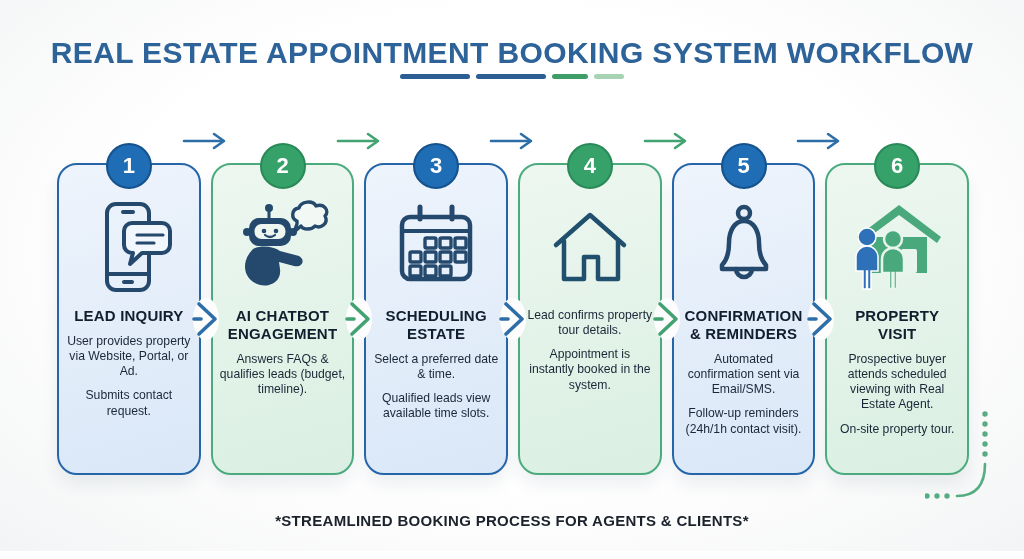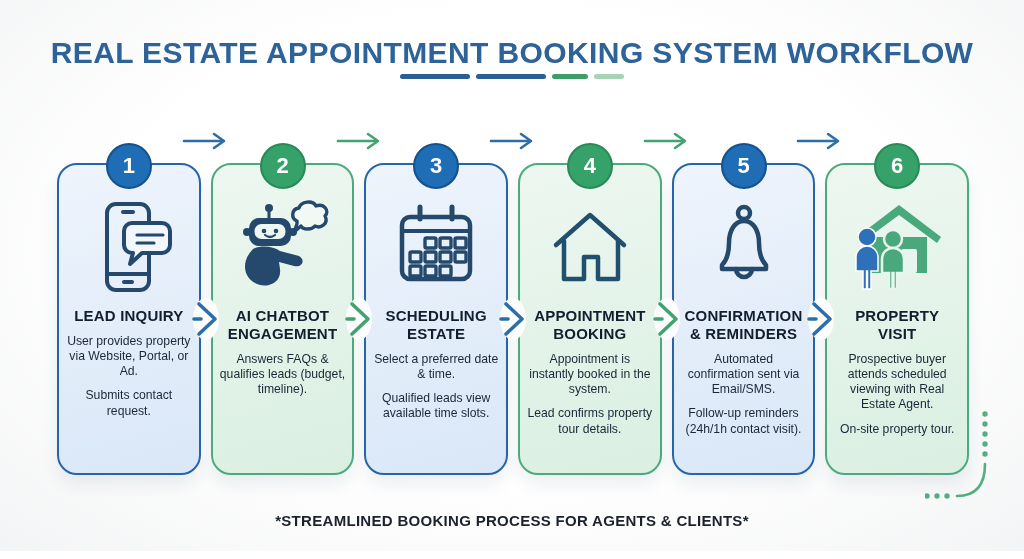--- a/index.html
+++ b/index.html
@@ -161,23 +161,22 @@
     <div class="card green">
       <div class="num">4</div>
       <div class="icon-wrap">
         <svg width="96" height="96" viewBox="0 0 96 96">
           <g stroke="#20506e" stroke-width="4.5" fill="none" stroke-linecap="round" stroke-linejoin="round">
             <path d="M14 46 L48 16 L82 46"></path>
             <path d="M22 42 V80 H42 V58 H56 V80 H76 V42"></path>
           </g>
         </svg>
       </div>
-      <h3>APPOINTMENT BOOKING</h3>
+      <p>Lead confirms property tour details.</p>
       <p>Appointment is instantly booked in the system.</p>
-      <p>Lead confirms property tour details.</p>
     </div>
 
     <div class="card blue">
       <div class="num">5</div>
       <div class="icon-wrap">
         <svg width="96" height="96" viewBox="0 0 96 96">
           <g stroke="#24496d" stroke-width="4.5" fill="none" stroke-linecap="round" stroke-linejoin="round">
             <circle cx="48" cy="14" r="6"></circle>
             <path d="M26 70 V66 C31 61 33 54 33 44 C33 31 39 22 48 22 C57 22 63 31 63 44 C63 54 65 61 70 66 V70 Z"></path>
             <path d="M40 70 a8 8 0 0 0 16 0"></path>

